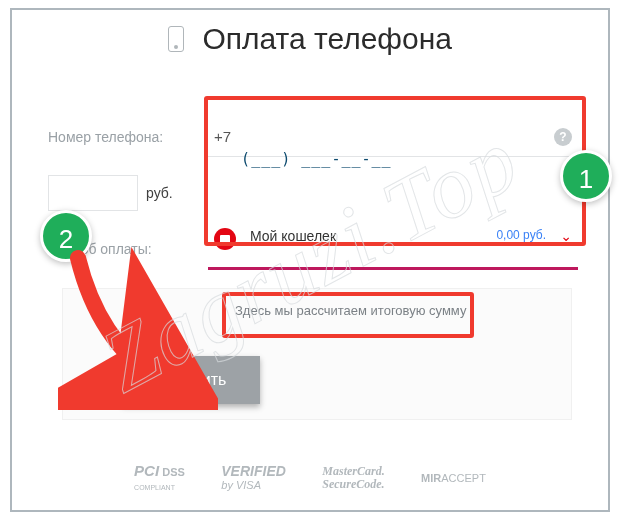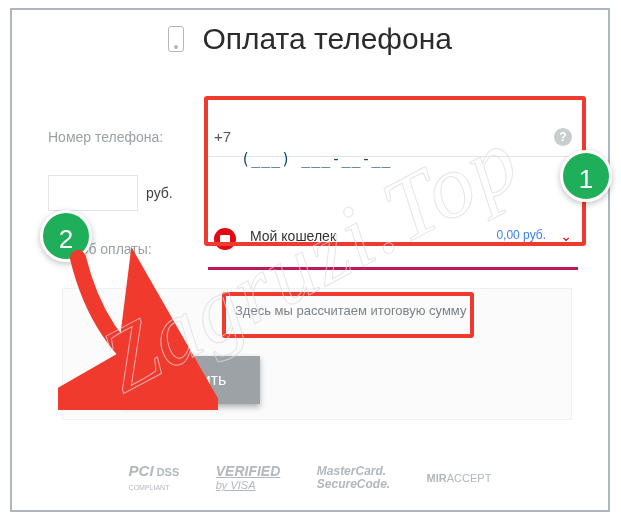--- a/index.html
+++ b/index.html
@@ -201,23 +201,23 @@
   .badge {
     display: inline-block;
     margin: 0 16px;
     font-size: 11px;
     line-height: 1.1;
     vertical-align: middle;
     text-align: left;
   }
   .badge b { font-weight: 700; font-style: normal; display: inline-block; text-align: center; }
   .badge-pci b:first-child { font-style: italic; font-size: 15px; }
-  .badge-verified { font-style: italic; text-decoration: underline; }
+  .badge-verified { font-style: italic; }
   .badge-verified .v { font-weight:700; font-size:14px; }
-  .badge-mc { font-weight:700; font-size:12px; font-style: italic; }
+  .badge-mc { font-weight:700; font-size:12px; font-style: italic; font-family: Liberation Serif, serif; }
   
   .watermark {
     position: absolute;
     left: 50%; top: 50%;
     transform: translate(-50%, -50%) rotate(-28deg);
     font-size: 90px;
     font-family: "Brush Script MT", cursive;
     color: transparent;
     -webkit-text-stroke: 1px #d7dbde;
     font-style: italic;

